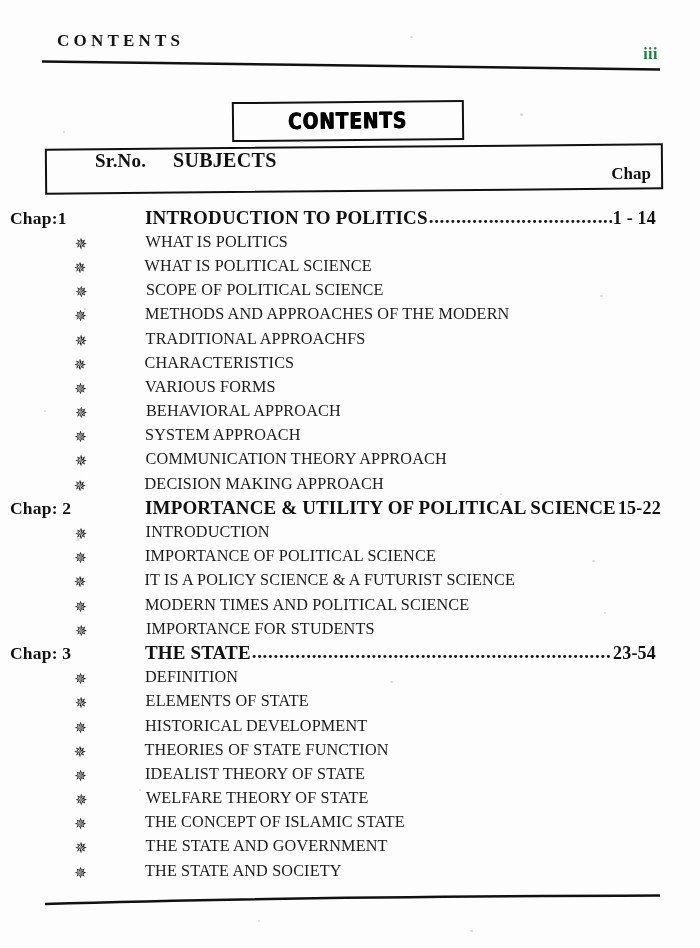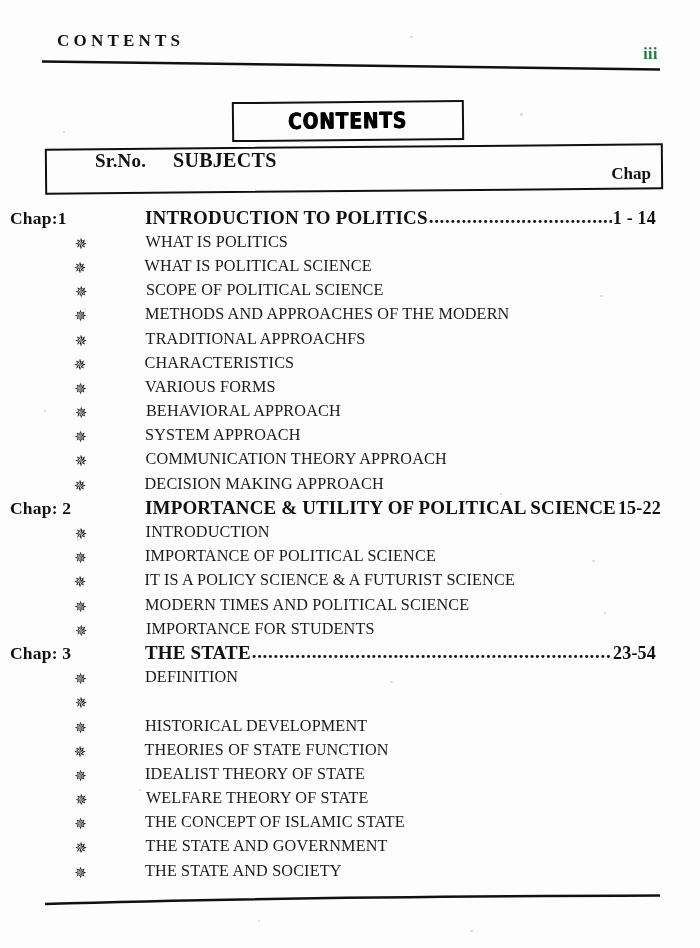--- a/index.html
+++ b/index.html
@@ -365,20 +365,23 @@
       </div>
     </div>
     <div class="row row-item">
       <div class="col-sr"><span class="bullet">✵</span></div>
       <div class="col-main">
           <span class="item-text">DEFINITION</span>
         </div>
     </div>
     <div class="row row-item j1">
       <div class="col-sr"><span class="bullet">✵</span></div>
+      <div class="col-main">
+          <span class="item-text">ELEMENTS OF STATE</span>
+        </div>
     </div>
     <div class="row row-item">
       <div class="col-sr"><span class="bullet">✵</span></div>
       <div class="col-main">
           <span class="item-text">HISTORICAL DEVELOPMENT</span>
         </div>
     </div>
     <div class="row row-item j2">
       <div class="col-sr"><span class="bullet">✵</span></div>
       <div class="col-main">

